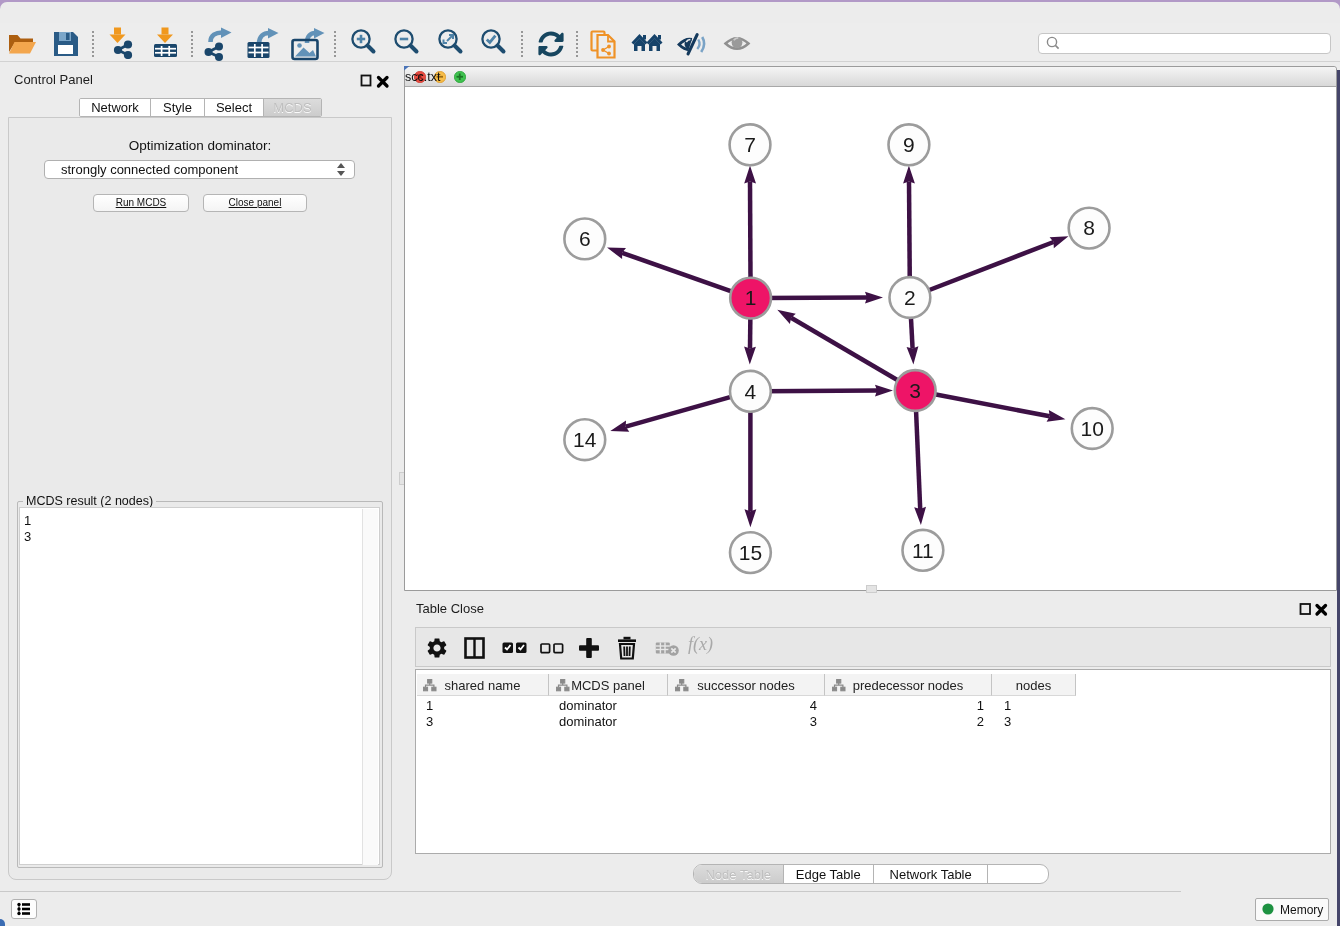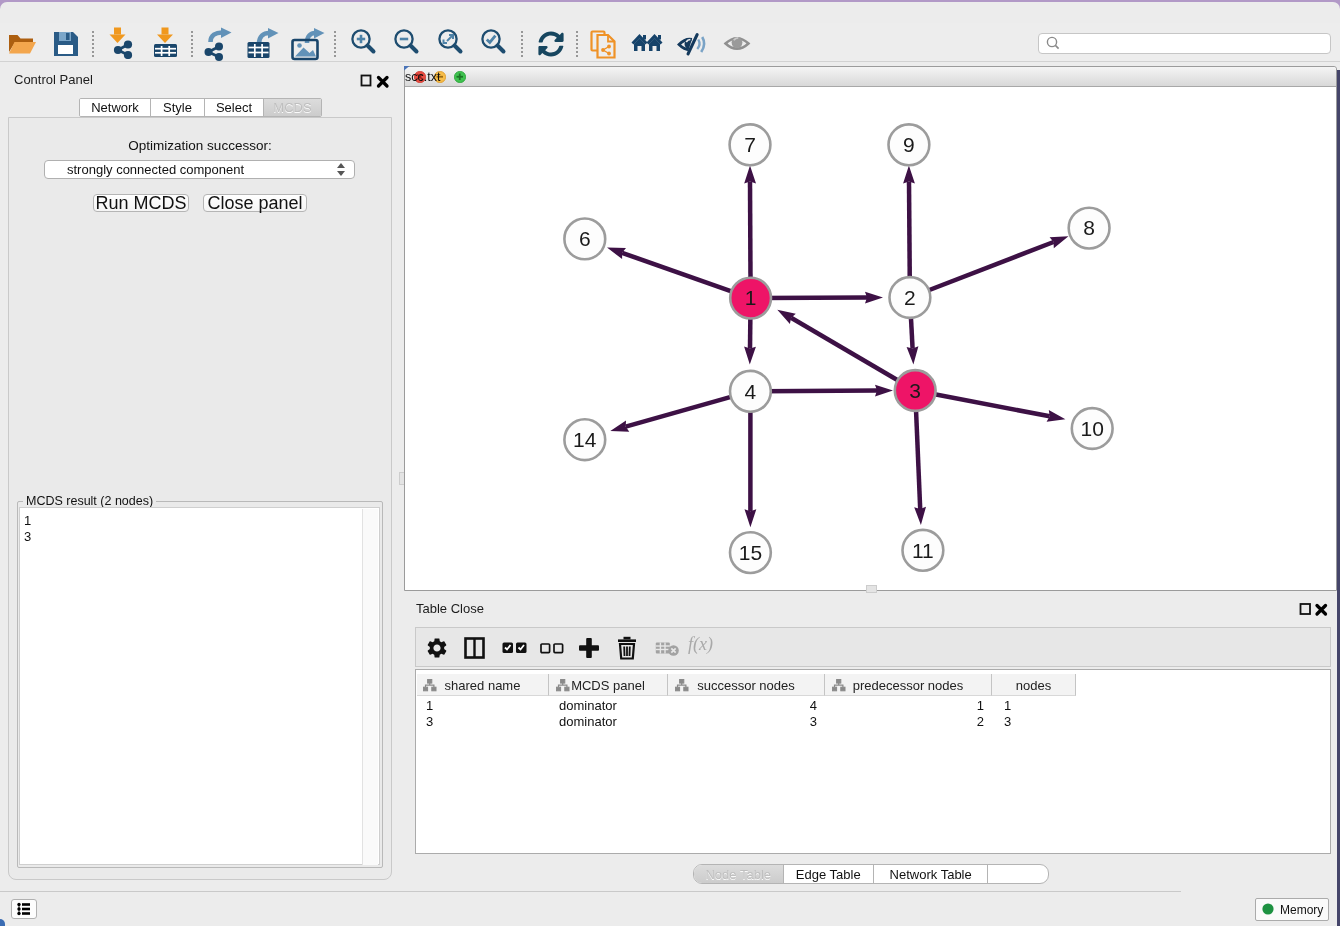--- a/index.html
+++ b/index.html
@@ -27,24 +27,24 @@
        box-sizing:border-box;background:#fff;}
   .tabcap .tab:last-child{border-right:none;}
   .tabcap .sel{background:linear-gradient(#dcdcdc,#cccccc);color:#c9c9c9;
        text-shadow:0 1px 0 rgba(255,255,255,.9);color:#bfbfbf;}
   .content-panel{position:absolute;left:8px;top:115px;width:384px;height:763px;
        border:1px solid #c9c9c9;border-radius:0 0 8px 8px;background:#eaeaea;box-sizing:border-box;}
   .opt-label{position:absolute;left:0;top:136px;width:400px;text-align:center;
        font-size:13.5px;color:#111;}
   .dropdown{position:absolute;left:44px;top:158px;width:311px;height:19px;background:#fff;
        border:1px solid #b0b0b0;border-radius:4px;box-sizing:border-box;font-size:13px;color:#111;
-       line-height:17px;padding-left:22px;}
+       line-height:17px;padding-left:16px;}
   .btn{position:absolute;height:18px;background:linear-gradient(#ffffff,#f4f4f4);
-       border:1px solid #b5b5b5;border-radius:4px;box-sizing:border-box;font-size:18px;color:#111;
-       text-align:center;line-height:16px;}
+       border:1px solid #b5b5b5;border-radius:4px;box-sizing:border-box;font-size:10px;color:#111;
+       text-align:center;line-height:16px;text-decoration:underline;}
   .fieldset{position:absolute;left:17px;top:499px;width:366px;height:367px;
        border:1px solid #b9b9b9;border-radius:2px;box-sizing:border-box;}
   .fieldset-label{position:absolute;left:23px;top:492px;font-size:12.5px;color:#111;
        background:#eaeaea;padding:0 3px;}
   .mcds-white{position:absolute;left:19px;top:505px;width:361px;height:358px;background:#fff;
        border:1px solid #cfcfcf;box-sizing:border-box;font-size:13px;color:#111;}
   .scrolltrack{position:absolute;right:1px;top:1px;width:15px;height:356px;background:#fafafa;
        border-left:1px solid #e2e2e2;}
   
   .netwin{position:absolute;left:404px;top:64px;width:933px;height:525px;
@@ -238,21 +238,21 @@
     <rect x="2.5" y="3.5" width="9" height="10" fill="none" stroke="#111" stroke-width="1.8"></rect>
     <path d="M19.5 5.5 L28 14 M28 5.5 L19.5 14" stroke="#000" stroke-width="3.3" stroke-linecap="round"></path>
   </svg>
   <div class="content-panel"></div>
   <div class="tabcap" style="left:79px;top:96px;width:243px;height:19px;">
     <div class="tab" style="width:71px;line-height:18px;">Network</div>
     <div class="tab" style="width:54px;line-height:18px;">Style</div>
     <div class="tab" style="width:59px;line-height:18px;">Select</div>
     <div class="tab sel" style="width:57px;line-height:18px;">MCDS</div>
   </div>
-  <div class="opt-label">Optimization successor:</div>
+  <div class="opt-label">Optimization dominator:</div>
   <div class="dropdown">strongly connected component
     <svg width="10" height="14" style="position:absolute;right:8px;top:2px">
       <path d="M5 0 L9 5 L1 5 Z" fill="#555"></path>
       <path d="M5 13 L9 8 L1 8 Z" fill="#555"></path>
     </svg>
   </div>
   <div class="btn" style="left:93px;top:192px;width:96px;">Run MCDS</div>
   <div class="btn" style="left:203px;top:192px;width:104px;">Close panel</div>
   <div class="fieldset"></div>
   <div class="fieldset-label">MCDS result (2 nodes)</div>

